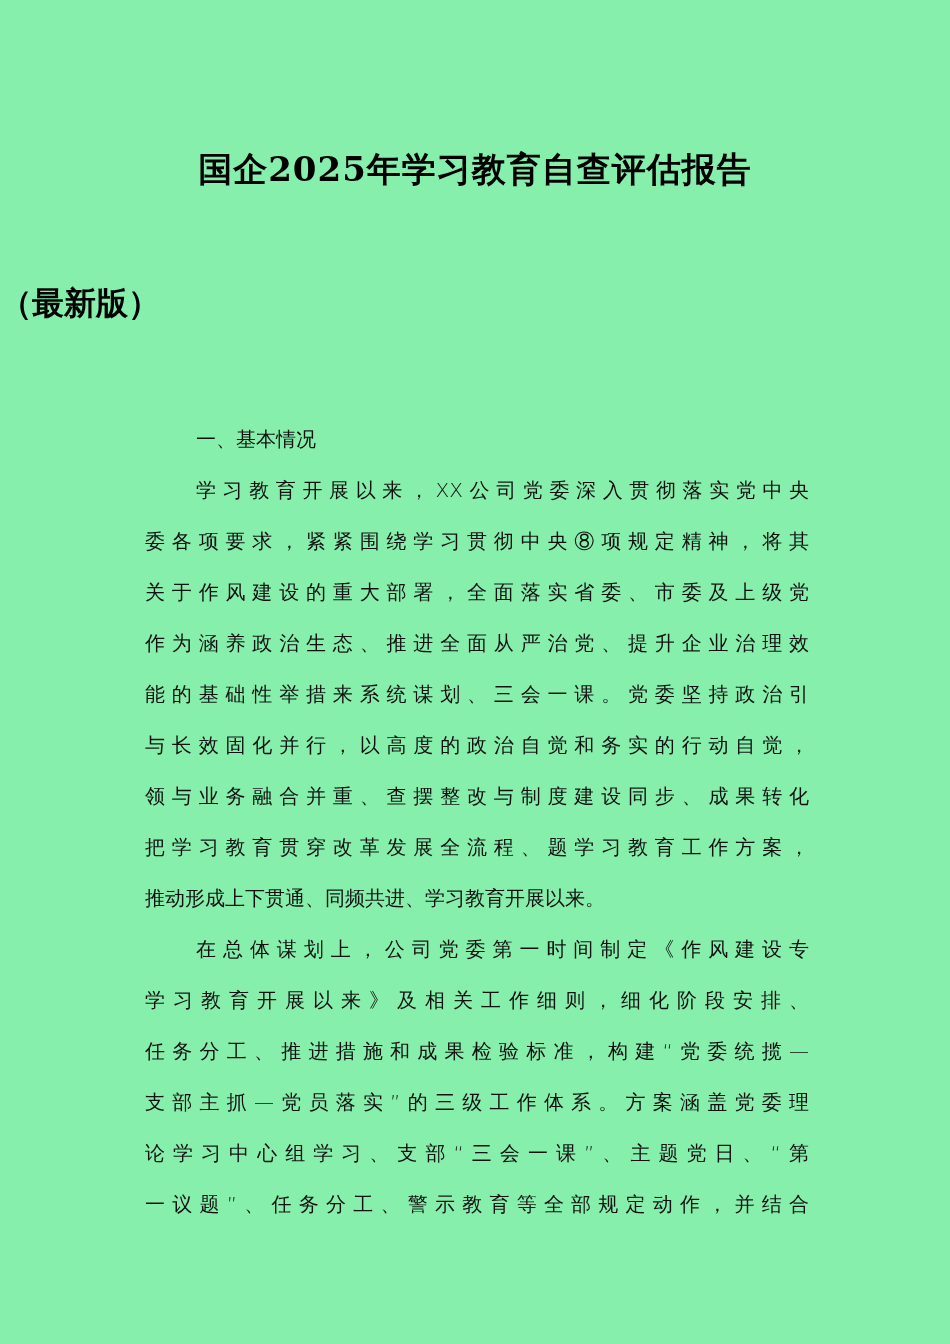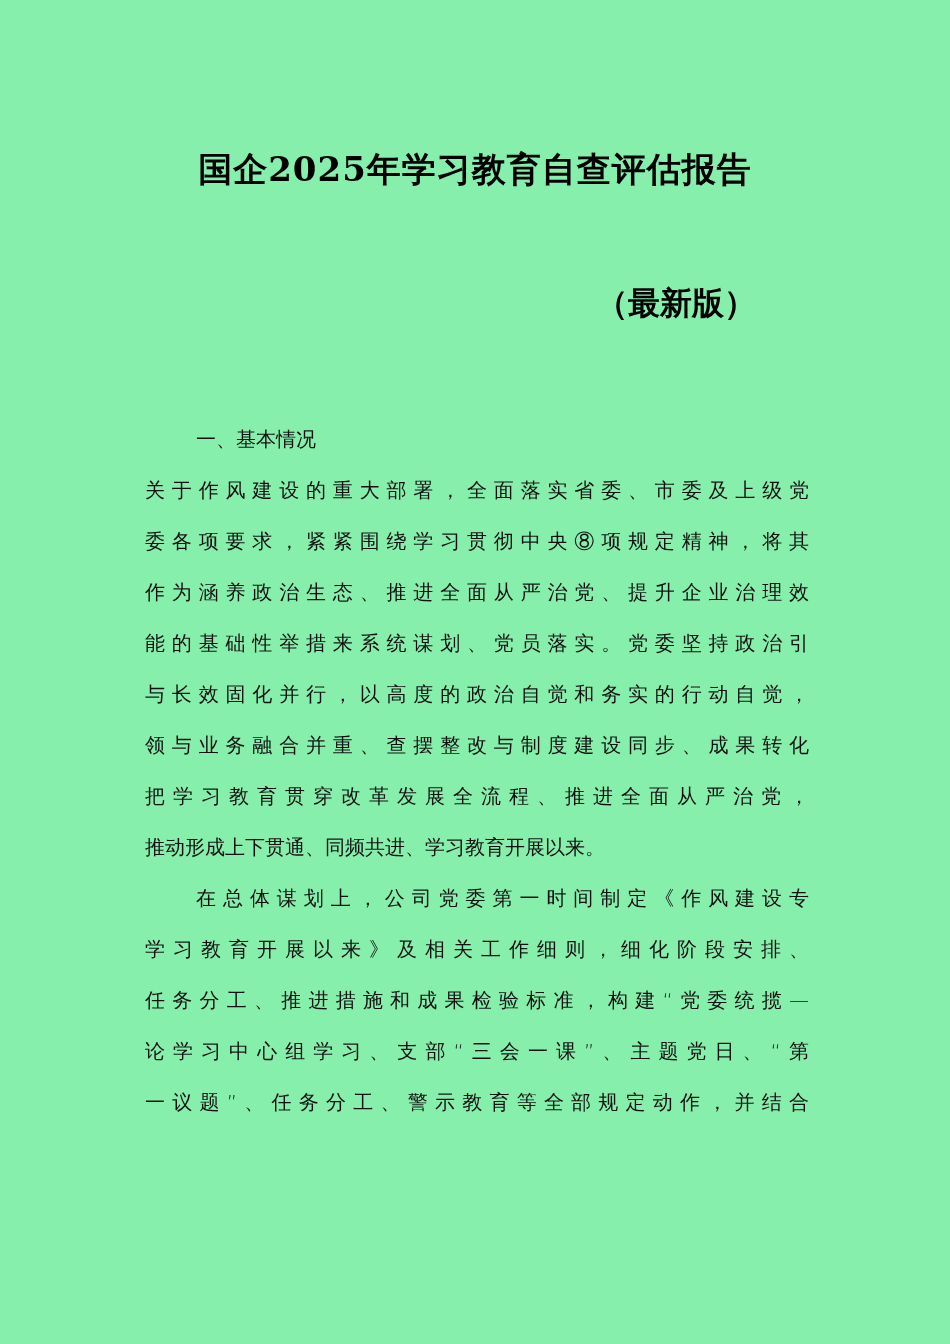--- a/index.html
+++ b/index.html
@@ -33,21 +33,21 @@
       font-weight: bold;
       letter-spacing: 1px;
       line-height: 50px;
       font-family: "DejaVu Serif", "Liberation Serif", serif;
     }
     .subtitle {
       position: absolute;
       left: 0;
       width: 756px;
       top: 278px;
-      text-align: right;
+      text-align: left;
       font-size: 32px;
       font-weight: bold;
       line-height: 50px;
       font-family: "DejaVu Serif", "Liberation Serif", serif;
     }
     .body-text {
       position: absolute;
       left: 145px;
       top: 414px;
       width: 664px;
@@ -77,31 +77,33 @@
 <body>
 
 <div class="page">
   <div class="title">国企2025年学习教育自查评估报告</div>
   <div class="subtitle">（最新版）</div>
 
   <div class="body-text">
     <div class="line indent heading">一、基本情况</div>
 
     <div>
+      <div class="line indent">学习教育开展以来，XX公司党委深入贯彻落实党中央</div>
+      <div class="line">委各项要求，紧紧围绕学习贯彻中央⑧项规定精神，将其</div>
       <div class="line">关于作风建设的重大部署，全面落实省委、市委及上级党</div>
-      <div class="line">委各项要求，紧紧围绕学习贯彻中央⑧项规定精神，将其</div>
       <div class="line">作为涵养政治生态、推进全面从严治党、提升企业治理效</div>
-      <div class="line">能的基础性举措来系统谋划、党员落实。党委坚持政治引</div>
+      <div class="line">能的基础性举措来系统谋划、三会一课。党委坚持政治引</div>
       <div class="line">与长效固化并行，以高度的政治自觉和务实的行动自觉，</div>
       <div class="line">领与业务融合并重、查摆整改与制度建设同步、成果转化</div>
-      <div class="line">把学习教育贯穿改革发展全流程、推进全面从严治党，</div>
+      <div class="line">把学习教育贯穿改革发展全流程、题学习教育工作方案，</div>
       <div class="line last">推动形成上下贯通、同频共进、学习教育开展以来。</div>
     </div>
 
     <div>
       <div class="line indent">在总体谋划上，公司党委第一时间制定《作风建设专</div>
       <div class="line">学习教育开展以来》及相关工作细则，细化阶段安排、</div>
       <div class="line">任务分工、推进措施和成果检验标准，构建“党委统揽—</div>
+      <div class="line">支部主抓—党员落实”的三级工作体系。方案涵盖党委理</div>
       <div class="line">论学习中心组学习、支部“三会一课”、主题党日、“第</div>
       <div class="line">一议题”、任务分工、警示教育等全部规定动作，并结合</div>
     </div>
   </div>
 </div>
 
 </body></html>

